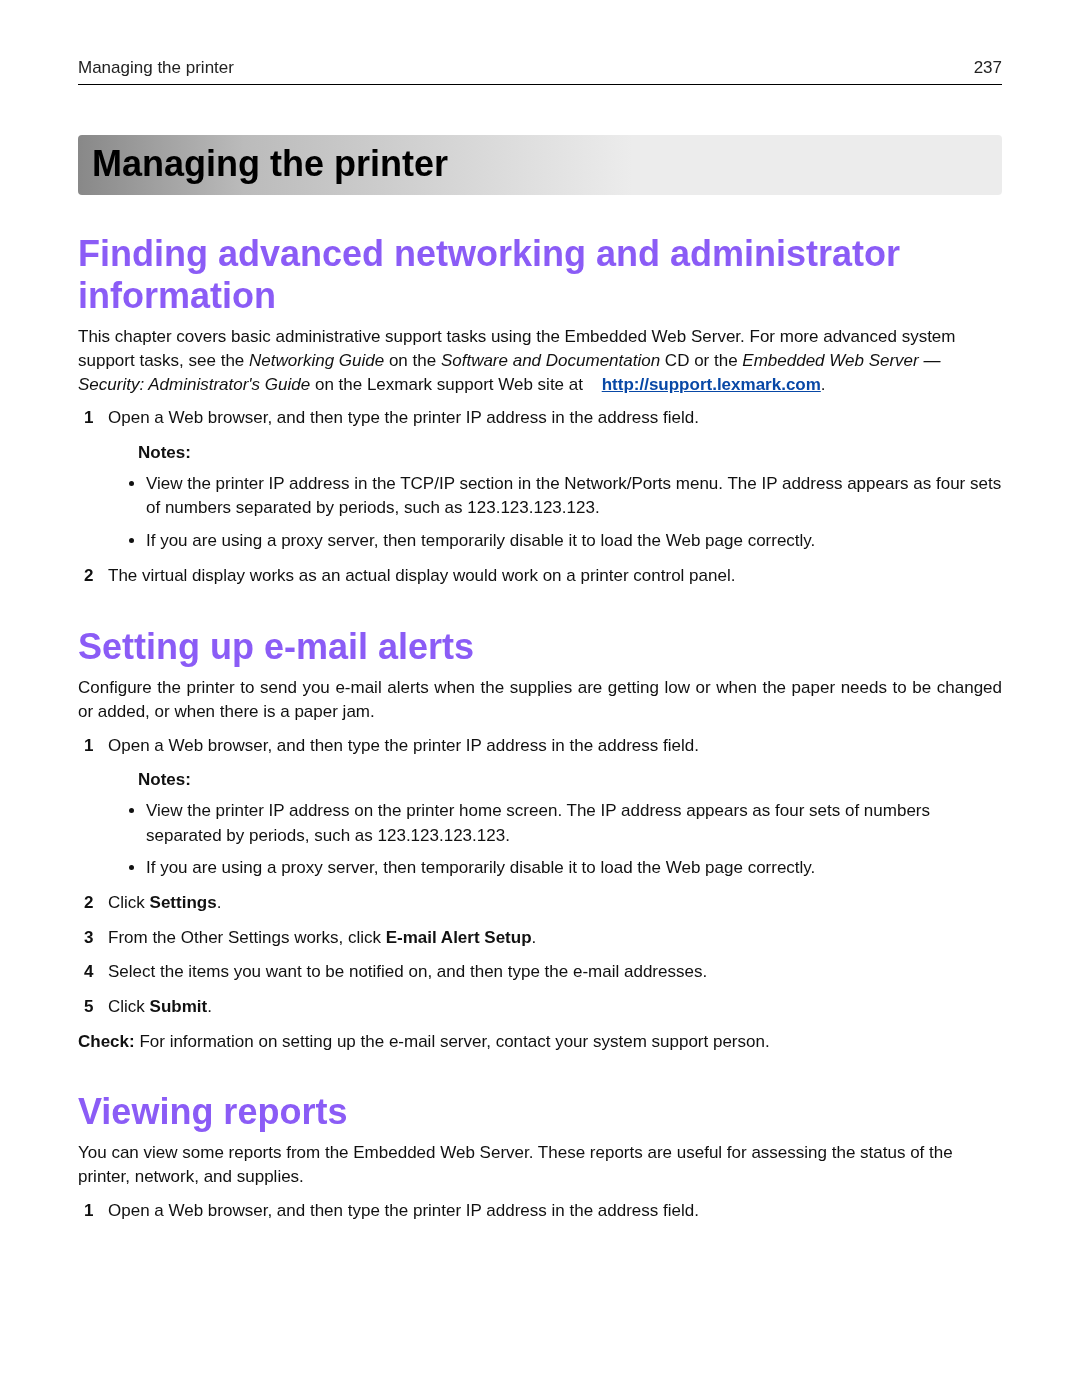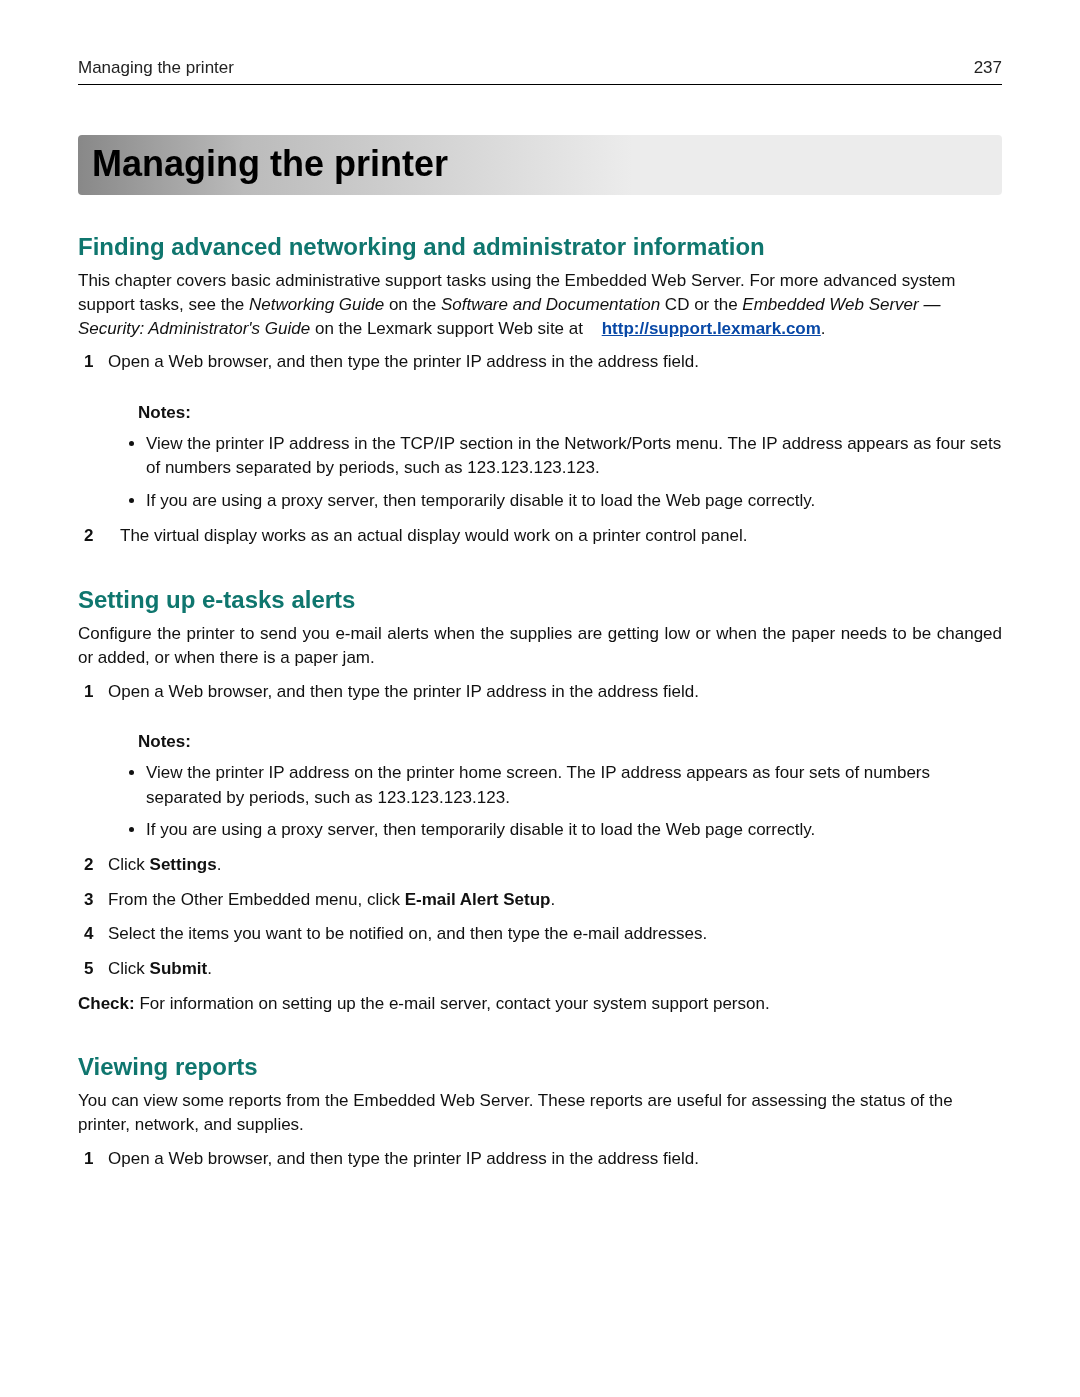--- a/index.html
+++ b/index.html
@@ -28,24 +28,24 @@
     border-radius: 4px;
     padding: 8px 14px 10px 14px;
   }
   .banner h1 {
     margin: 0;
     font-size: 36px;
     font-weight: 700;
     color: #000;
   }
   h2 {
-    font-size: 24px;
+    font-size: 36px;
     font-weight: 700;
     margin: 38px 0 8px 0;
-    color: #0f766e;
+    color: #8b5cf6;
   }
   p {
     font-size: 17px;
     line-height: 1.4;
     margin: 8px 0;
   }
   .italic { font-style: italic; }
   .bold { font-weight: 700; }
   a.link { color: #0848a6; text-decoration: underline; font-weight: 700; margin-left: 14px; }
   ol.steps {
@@ -64,21 +64,21 @@
   }
   ol.steps > li::before {
     content: counter(step);
     position: absolute;
     left: 6px;
     font-weight: 700;
   }
   .notes-label {
     font-weight: 700;
     font-size: 17px;
-    margin: 26px 0 6px 30px;
+    margin: 10px 0 6px 30px;
   }
   ul.bullets {
     margin: 6px 0 10px 0;
     padding-left: 68px;
   }
   ul.bullets > li {
     font-size: 17px;
     line-height: 1.45;
     margin-bottom: 8px;
     list-style: disc;
@@ -112,40 +112,40 @@
   <ol class="steps">
     <li>
       <span>Open a Web browser, and then type the printer IP address in the address field.</span>
       <div class="notes-label">Notes:</div>
       <ul class="bullets" style="padding-left:38px;">
         <li>View the printer IP address in the TCP/IP section in the Network/Ports menu. The IP address appears as four sets of numbers separated by periods, such as 123.123.123.123.</li>
         <li>If you are using a proxy server, then temporarily disable it to load the Web page correctly.</li>
       </ul>
     </li>
     <li>
-      <div class="sub-paragraph" style="margin-left:12px;">The virtual display works as an actual display would work on a printer control panel.</div>
+      <div class="sub-paragraph" style="margin-left:0;">The virtual display works as an actual display would work on a printer control panel.</div>
     </li>
   </ol>
 
-  <h2>Setting up e‑tasks alerts</h2>
+  <h2>Setting up e‑mail alerts</h2>
   <p class="justify">Configure the printer to send you e-mail alerts when the supplies are getting low or when the paper needs to be changed or added, or when there is a paper jam.</p>
   <ol class="steps">
     <li>
       <span>Open a Web browser, and then type the printer IP address in the address field.</span>
       <div class="notes-label">Notes:</div>
       <ul class="bullets" style="padding-left:38px;">
         <li>View the printer IP address on the printer home screen. The IP address appears as four sets of numbers separated by periods, such as 123.123.123.123.</li>
         <li>If you are using a proxy server, then temporarily disable it to load the Web page correctly.</li>
       </ul>
     </li>
     <li>
       <span>Click </span><span class="bold">Settings</span><span>.</span>
     </li>
     <li>
-      <span>From the Other Embedded menu, click </span><span class="bold">E‑mail Alert Setup</span><span>.</span>
+      <span>From the Other Settings works, click </span><span class="bold">E‑mail Alert Setup</span><span>.</span>
     </li>
     <li>Select the items you want to be notified on, and then type the e‑mail addresses.</li>
     <li>
       <span>Click </span><span class="bold">Submit</span><span>.</span>
     </li>
   </ol>
   <p>
     <span class="bold">Check:</span><span> For information on setting up the e‑mail server, contact your system support person.</span>
   </p>
 

